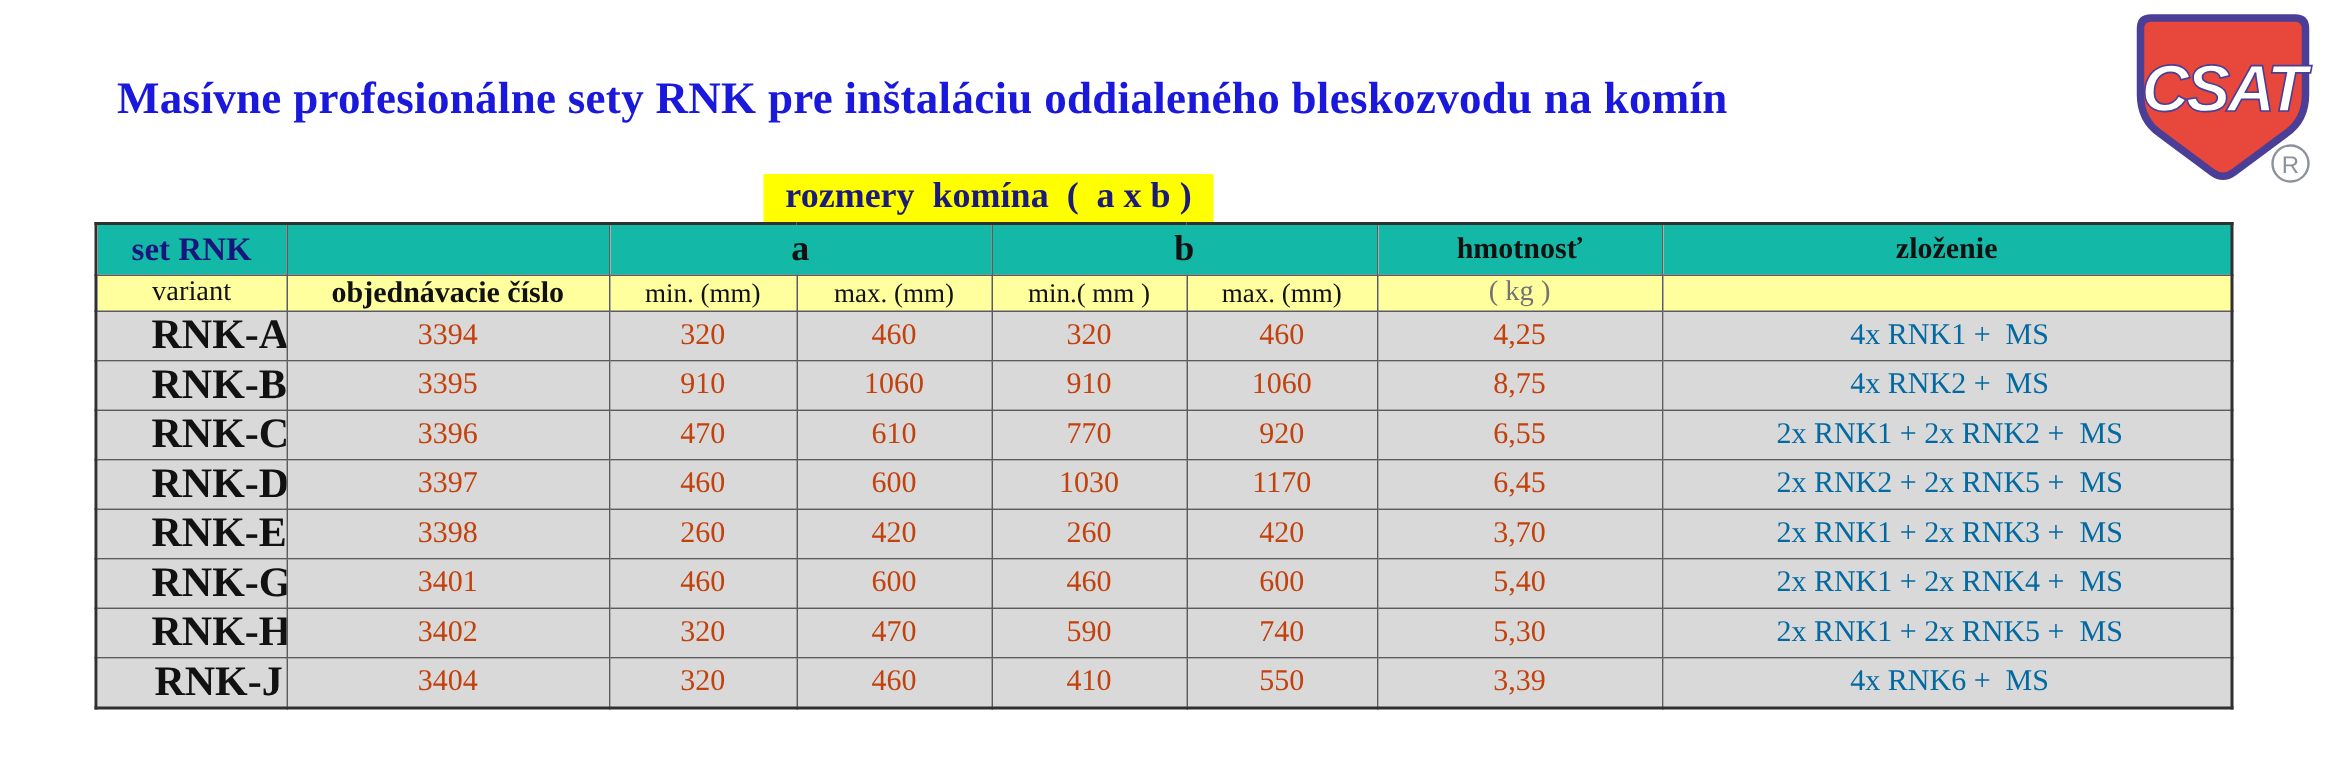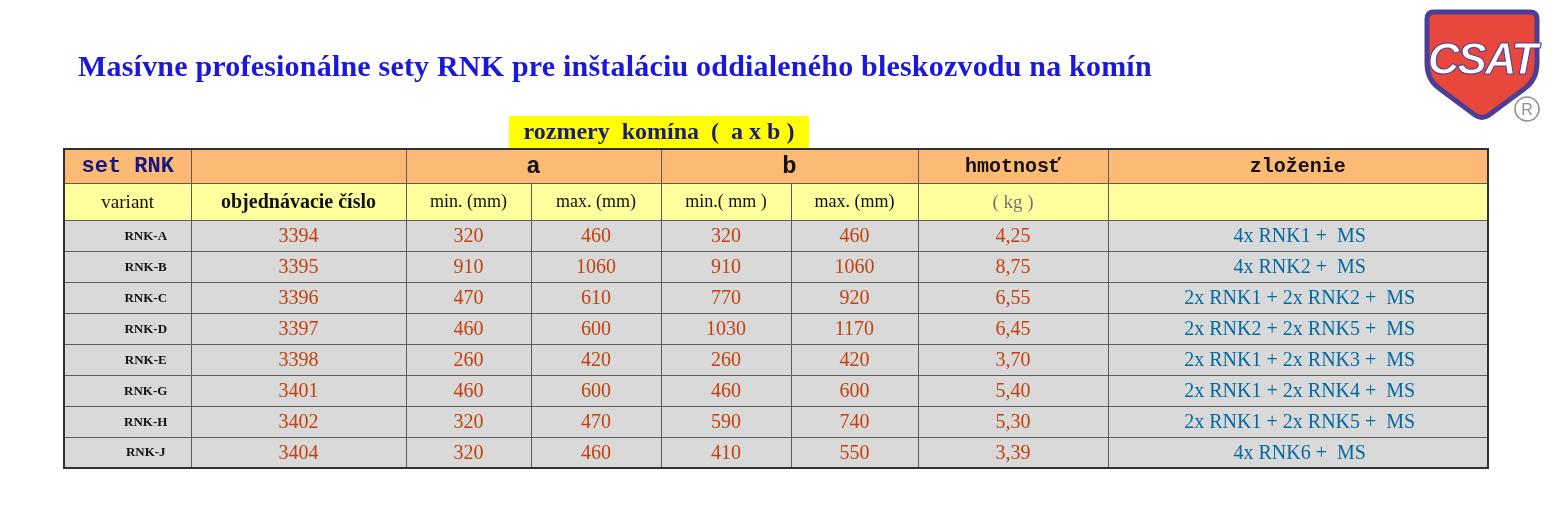--- a/index.html
+++ b/index.html
@@ -57,33 +57,33 @@
     table-layout: fixed;
     border: 2px solid #303030;
   }
   table.rnk-table td, table.rnk-table th {
     border: 1px solid #5c5c5c;
     text-align: center;
     vertical-align: middle;
     overflow: hidden;
     white-space: pre;
   }
-  tr.hdr1 { height: 34px; background: #fdba74; font-family: Liberation Mono, monospace; }
-  tr.hdr2 { height: 37px; background: #ffff9e; }
+  tr.hdr1 { height: 34px; background: #14b8a6; }
+  tr.hdr2 { height: 24px; background: #ffff9e; }
   tr.data-row { height: 31px; background: #d9d9d9; }
 
   .cell-setrnk { color: #16167e; font-weight: bold; font-size: 22px; }
   .cell-ab { font-weight: bold; font-size: 24px; color: #111; }
   .cell-hdr-bold { font-weight: bold; font-size: 20px; color: #111; }
   .cell-variant-hdr { font-size: 19px; color: #111; font-weight: normal; }
   .cell-order-hdr { font-weight: bold; font-size: 20px; color: #111; }
   .cell-minmax { font-size: 18px; color: #111; font-weight: normal; }
   .cell-kg { font-size: 19px; color: #737373; font-weight: normal; }
 
-  td.d-variant { font-weight: bold; font-size: 13px; color: #111; padding-left: 36px; }
+  td.d-variant { font-weight: bold; font-size: 28px; color: #111; padding-left: 36px; }
   td.d-num { font-size: 20px; color: #c2410c; }
   td.d-comp { font-size: 20px; color: #0369a1; text-align: left; padding-left: 4px; }
 </style>
 </head>
 <body>
 
 <h1 class="page-title">Masívne profesionálne sety RNK pre inštaláciu oddialeného bleskozvodu na komín</h1>
 
 <div class="logo-wrap">
   <svg width="130" height="124" viewBox="0 0 130 124">

